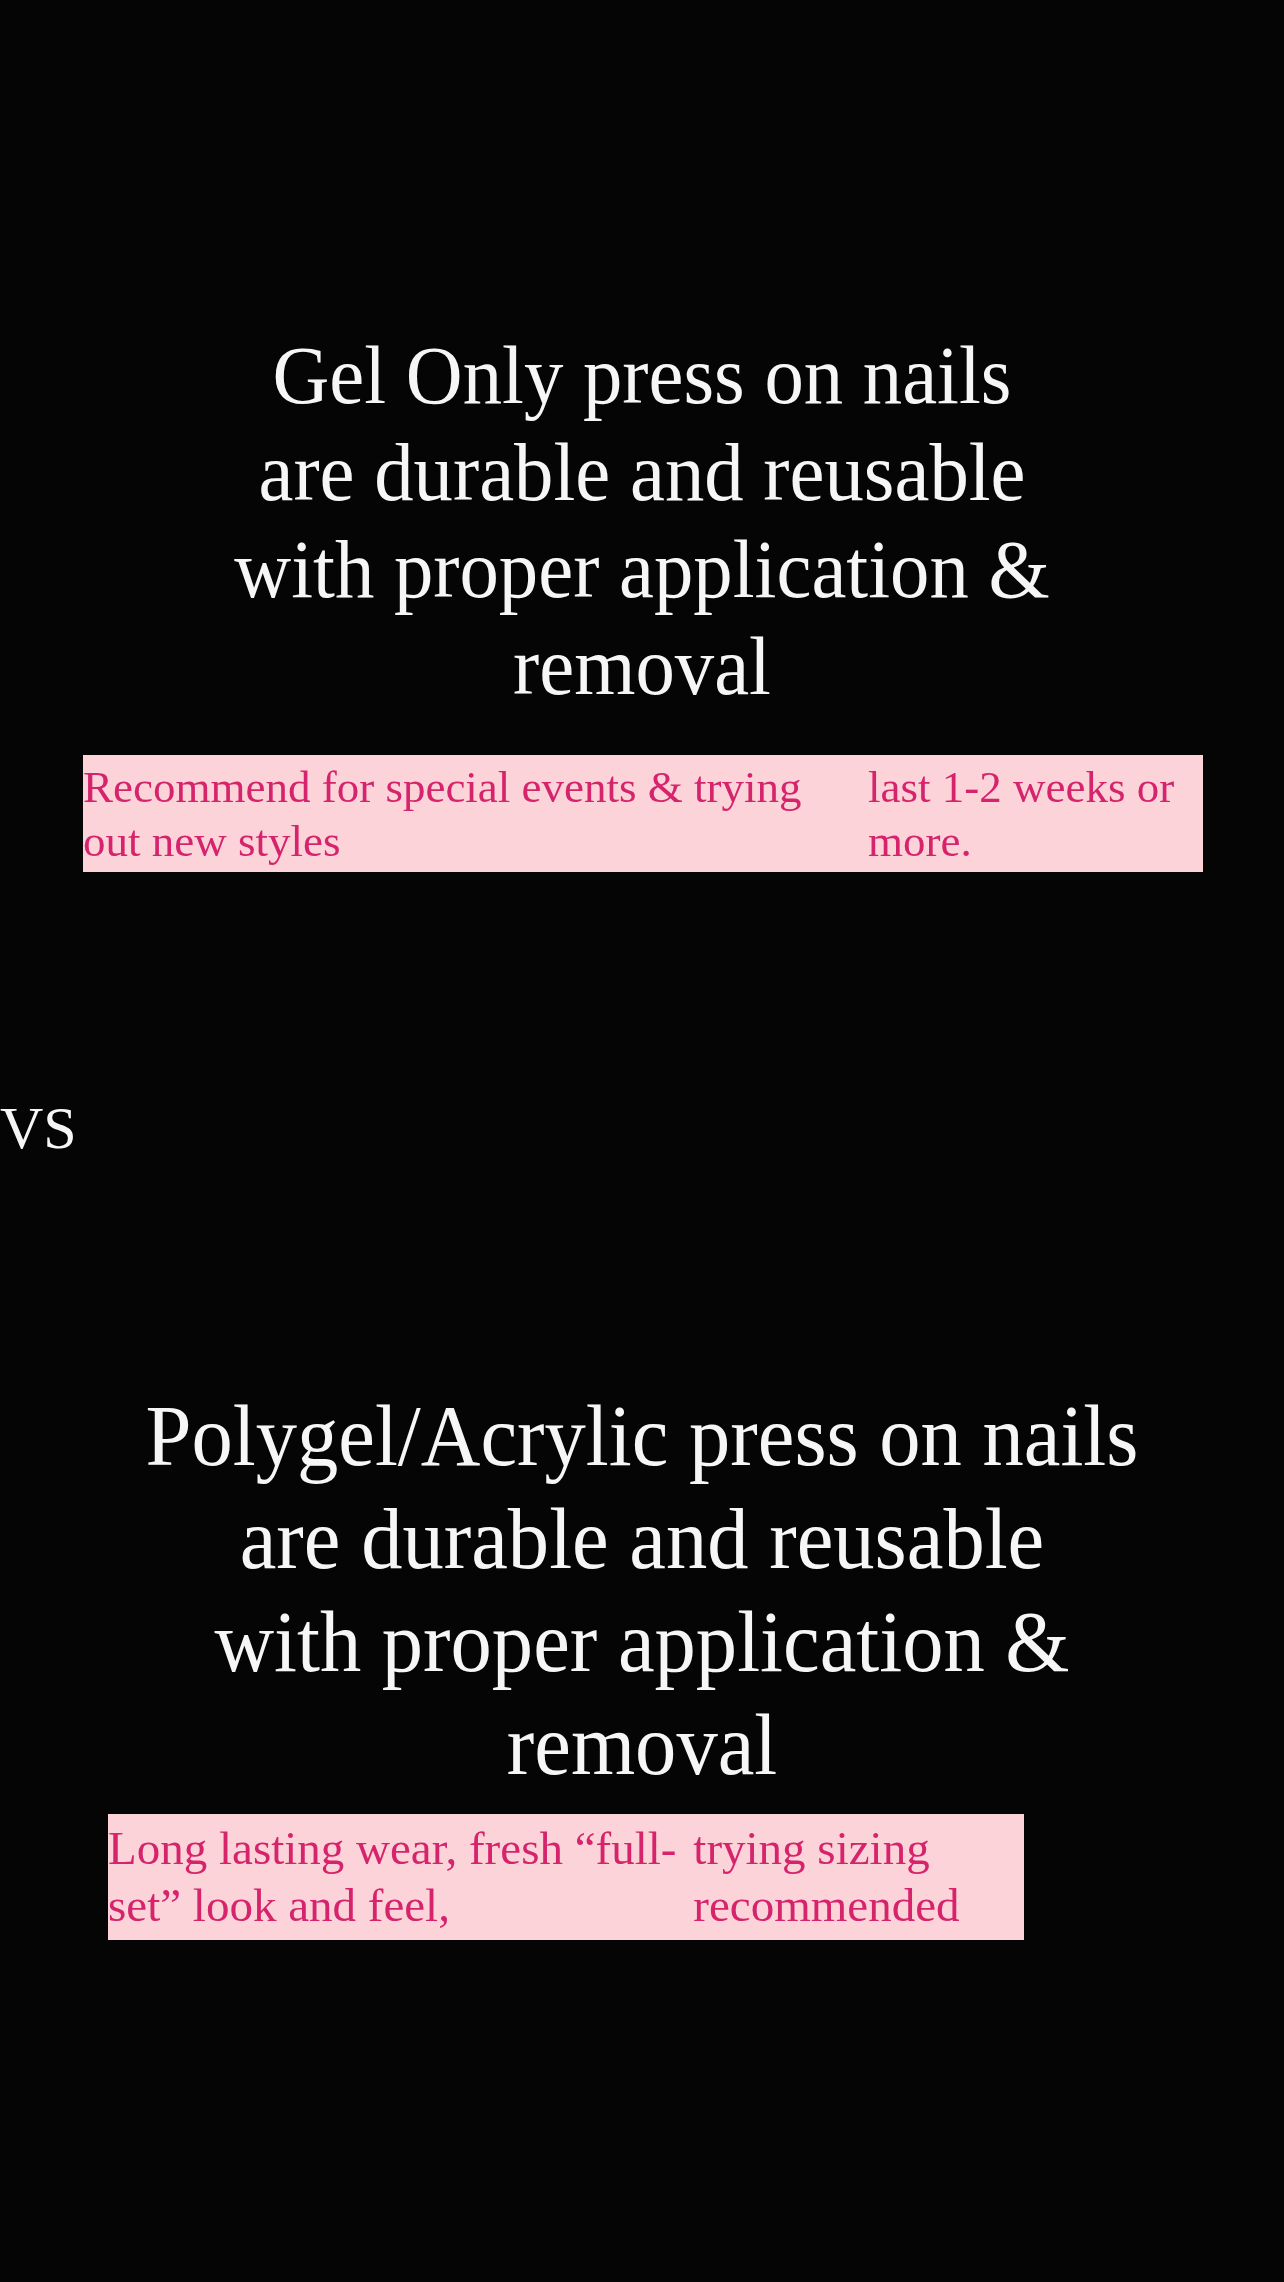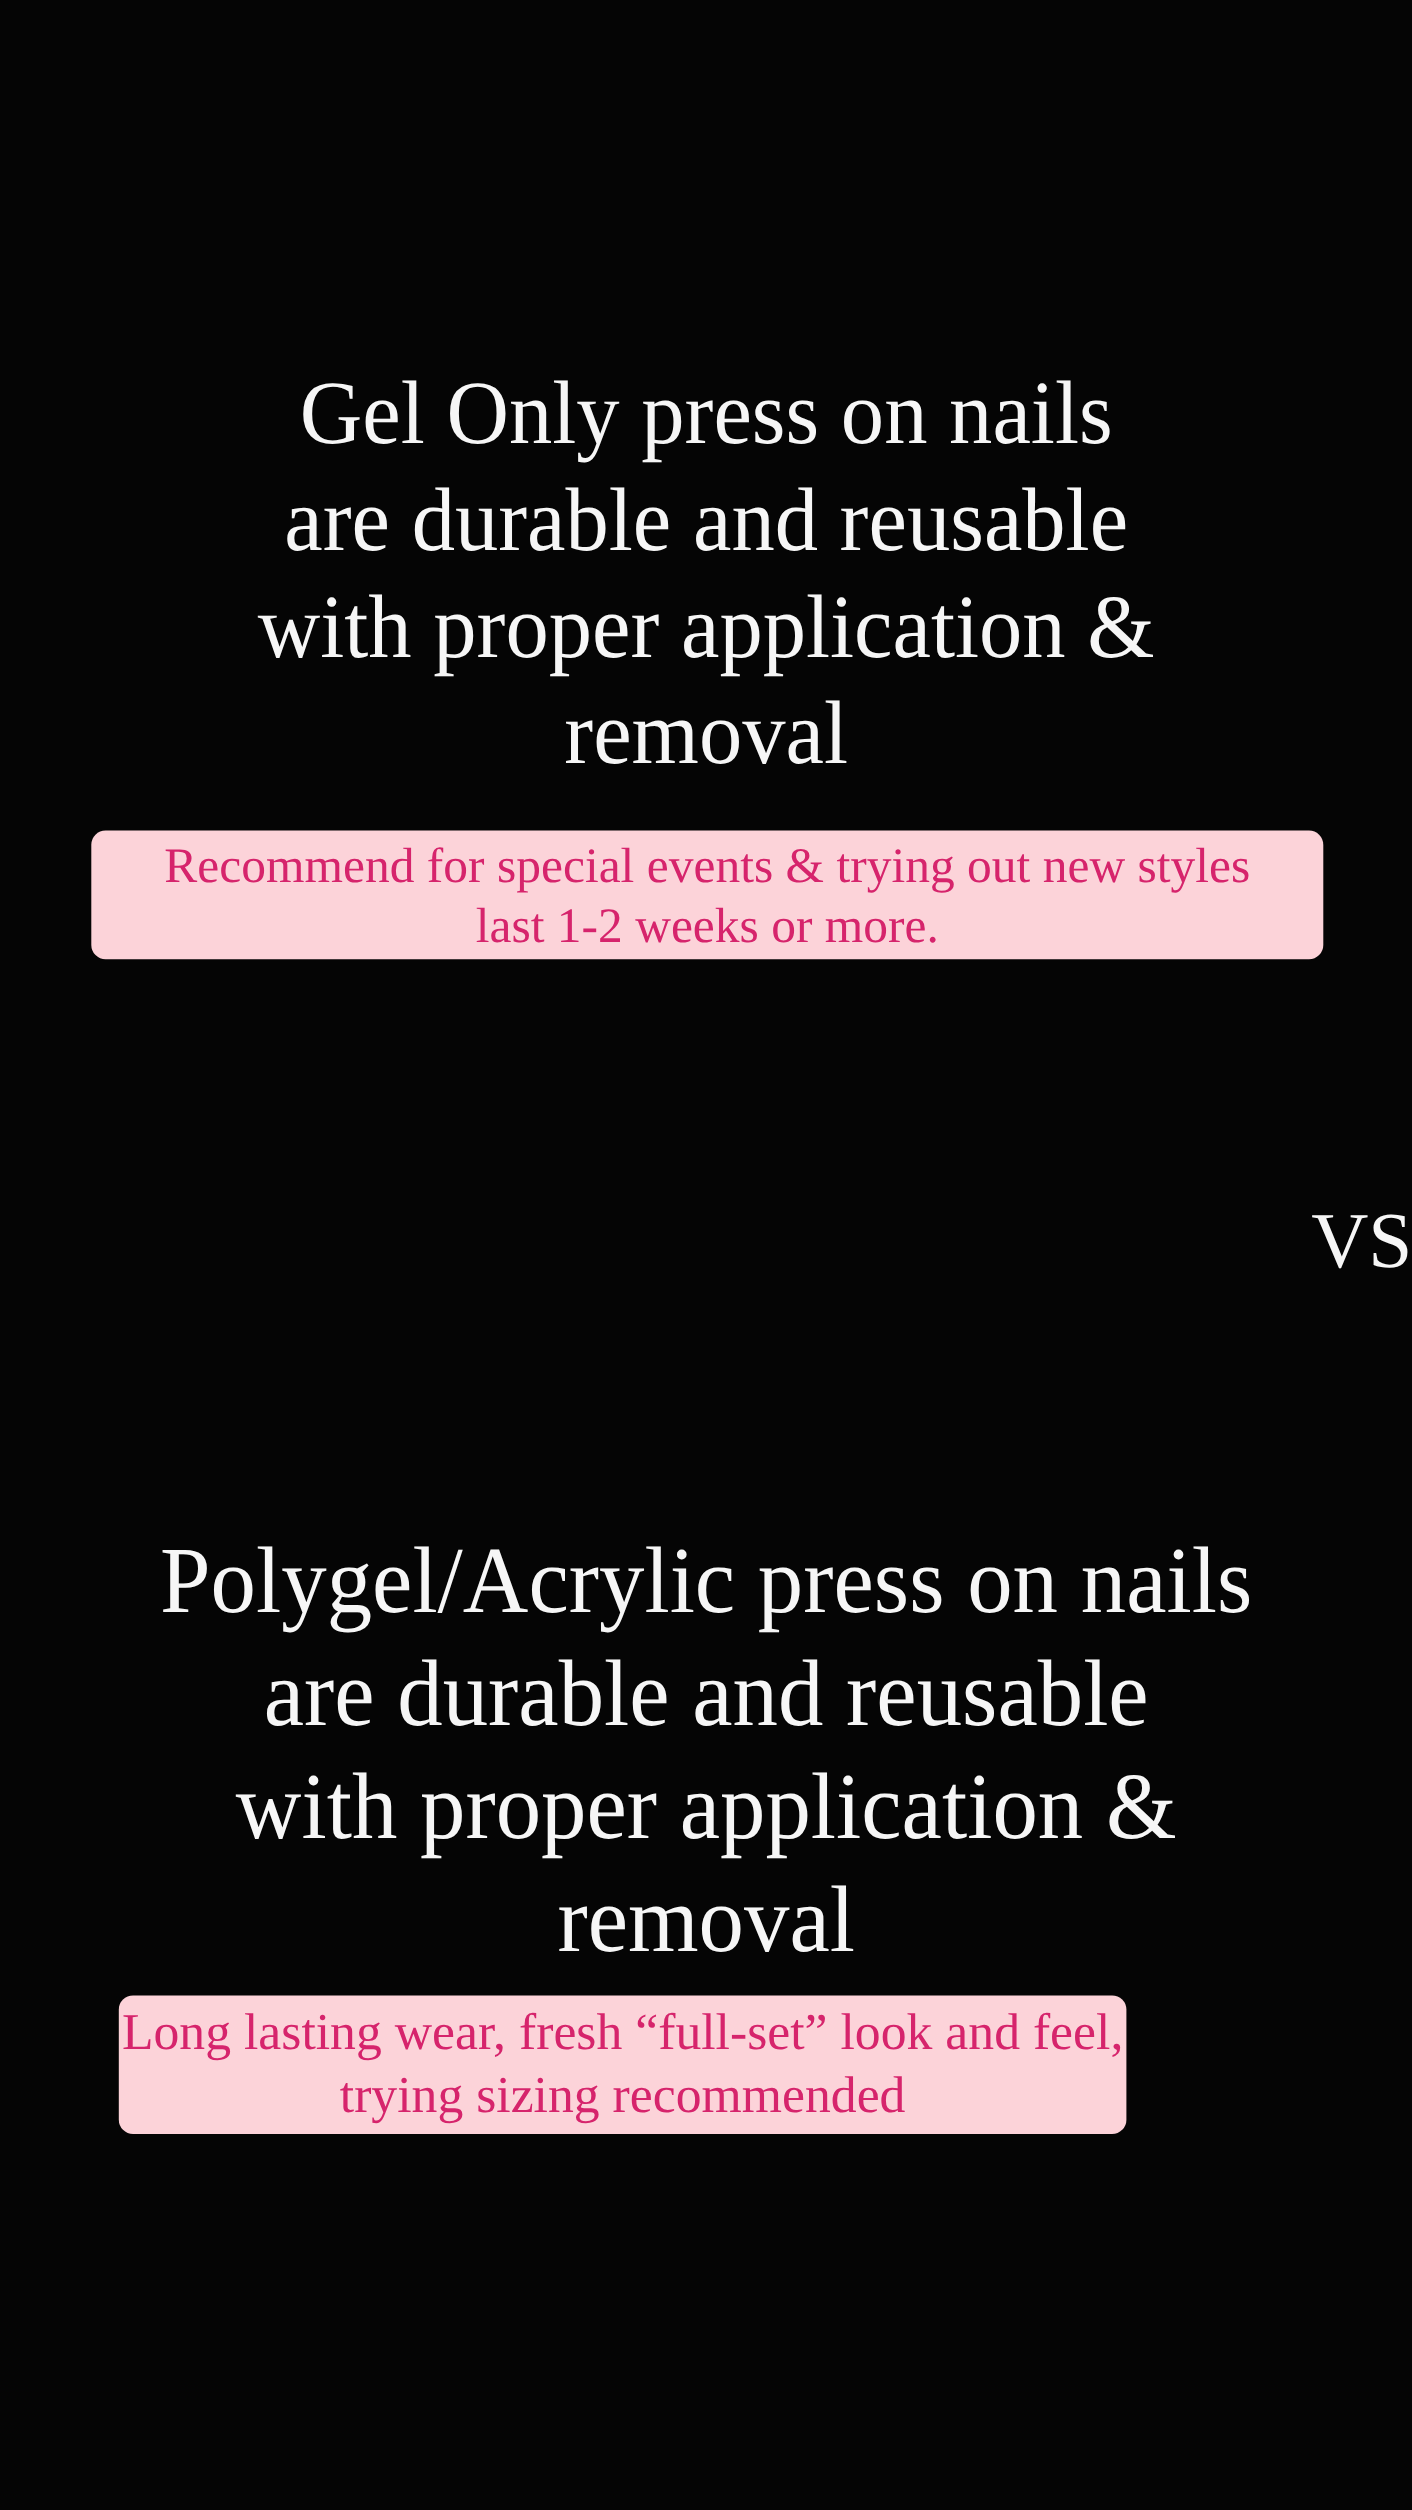--- a/index.html
+++ b/index.html
@@ -38,25 +38,24 @@
   .heading-polygel{
     top:1385px;
     font-size:86px;
     line-height:103px;
   }
   .banner{
     position:absolute;
     background:var(--banner-bg);
     color:var(--banner-text);
     display:flex;
-    flex-direction:column;
+    flex-direction:row;
     justify-content:center;
     align-items:center;
     text-align:left;
-    border-radius:13px;
   }
   .banner-gel{
     left:83px;
     top:755px;
     width:1120px;
     height:117px;
     font-size:45px;
     line-height:54px;
   }
   .banner-polygel{
@@ -67,22 +66,22 @@
     font-size:47px;
     line-height:57px;
   }
   .vs{
     position:absolute;
     left:0;
     right:0;
     top:1078px;
     height:100px;
     line-height:100px;
-    text-align:right;
-    font-size:72px;
+    text-align:left;
+    font-size:60px;
     color:var(--heading-color);
   }
 </style>
 </head>
 <body>
 
 <div class="page">
 
   <div class="heading heading-gel">
     <div>Gel Only press on nails</div>

